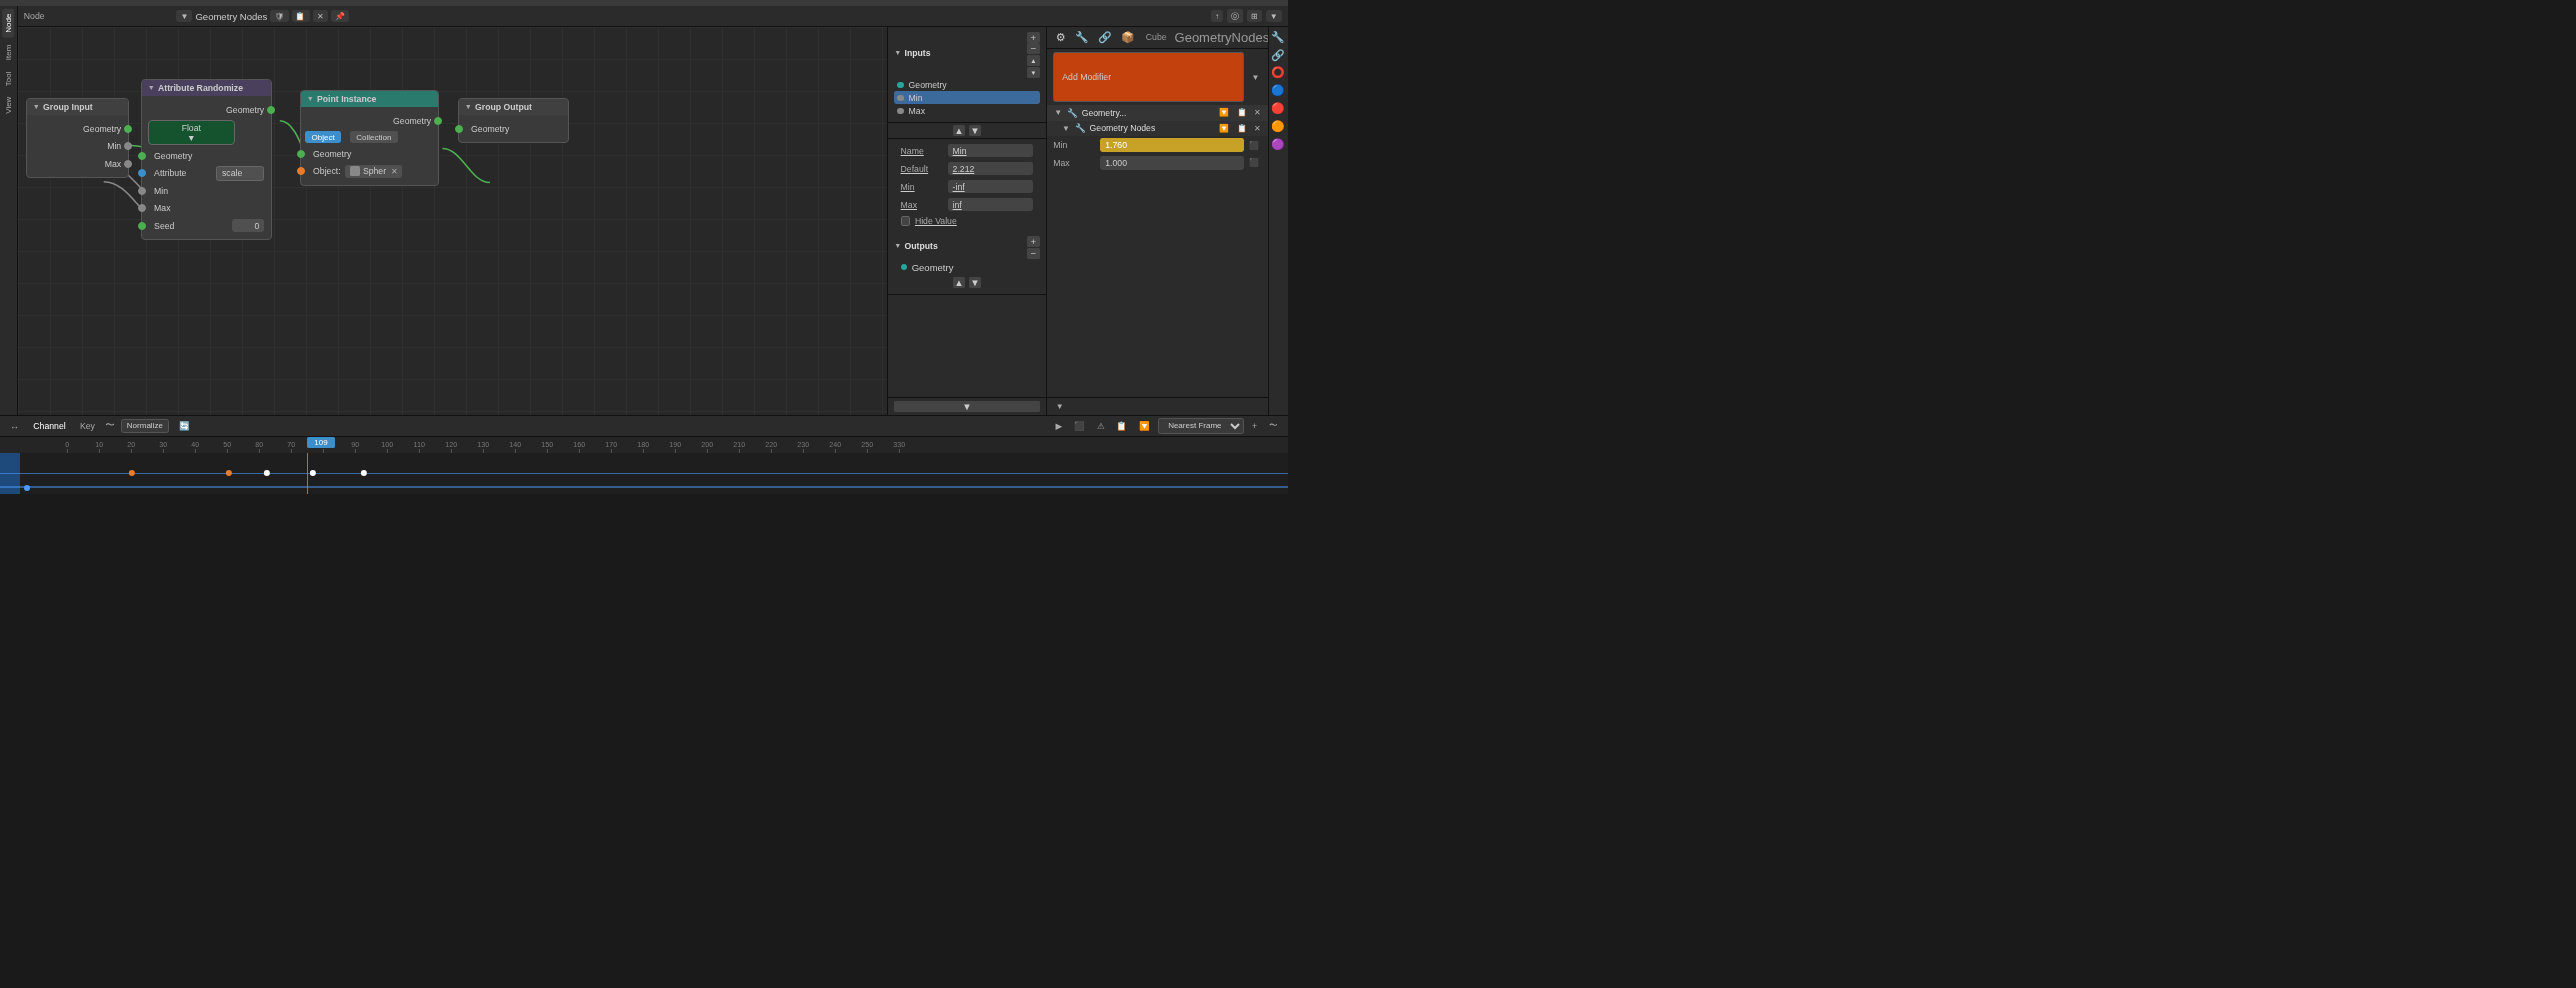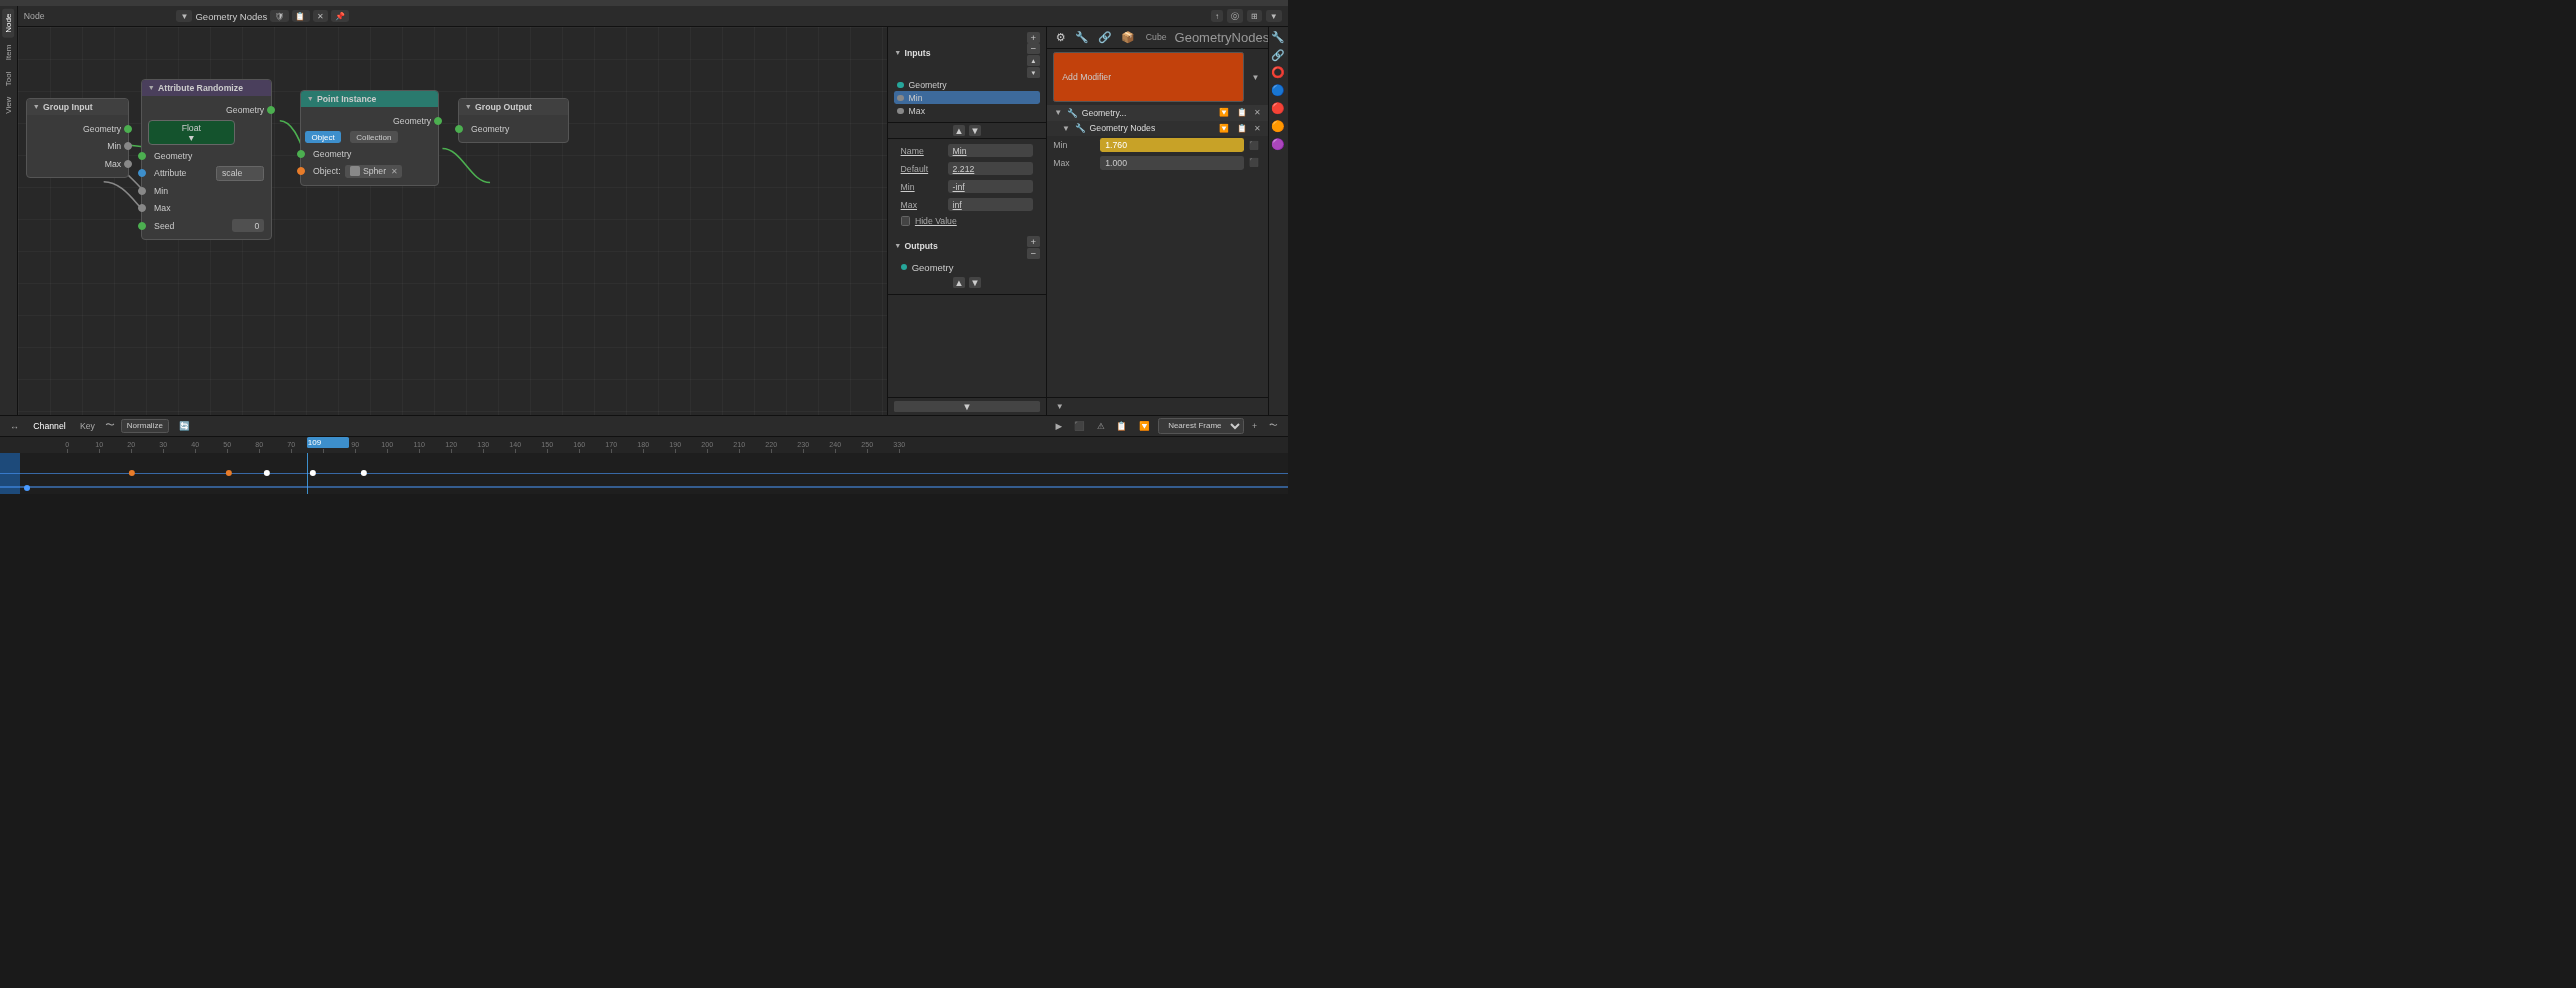--- a/index.html
+++ b/index.html
@@ -443,24 +443,24 @@
       display: flex;
       flex-direction: column;
       align-items: center;
       width: 32px;
       font-size: 7.1px;
       color: #777;
     }
     .ruler-line { height: 4px; width: 0.8px; background: #555; }
     .current-frame-marker {
       position: absolute;
-      width: 42px;
+      width: 28px;
       background: #3d8fcc;
       color: #fff;
-      text-align: left;
+      text-align: center;
       font-size: 8px;
       border-radius: 1.6px;
       padding: 0.8px;
       top: 0.8px;
     }
     .timeline-track {
       flex: 1;
       position: relative;
       background: #1e1e1e;
     }

